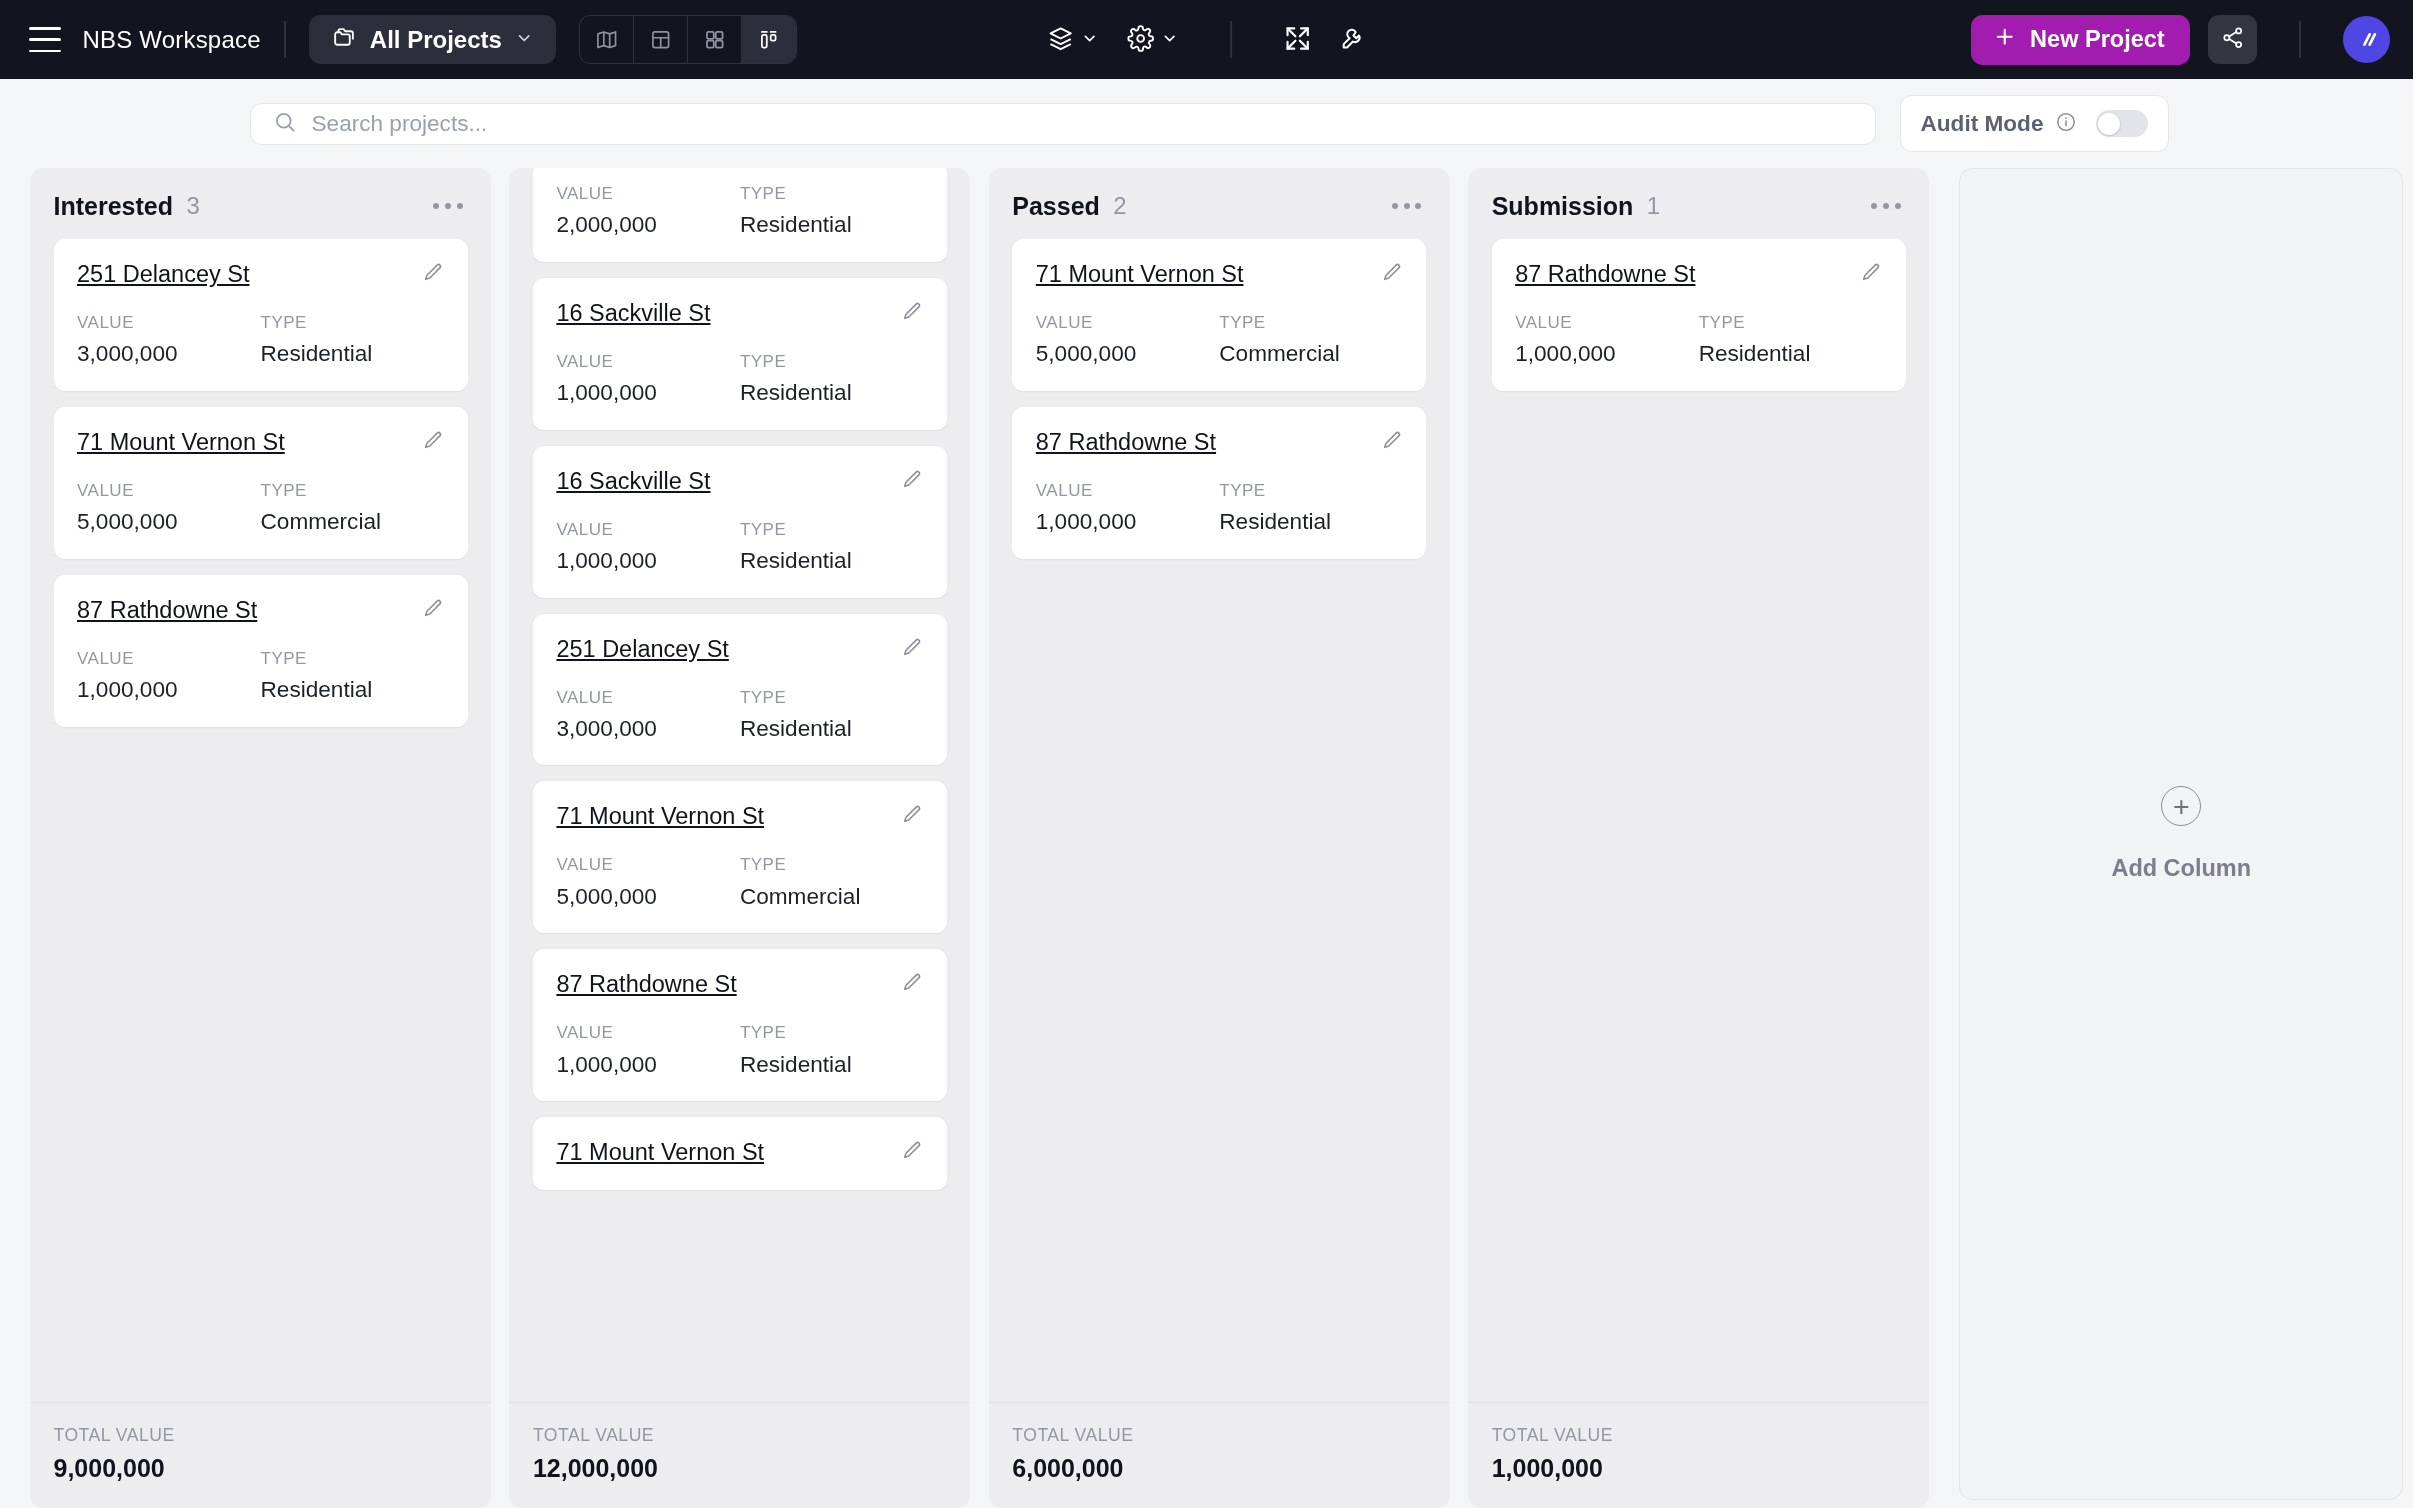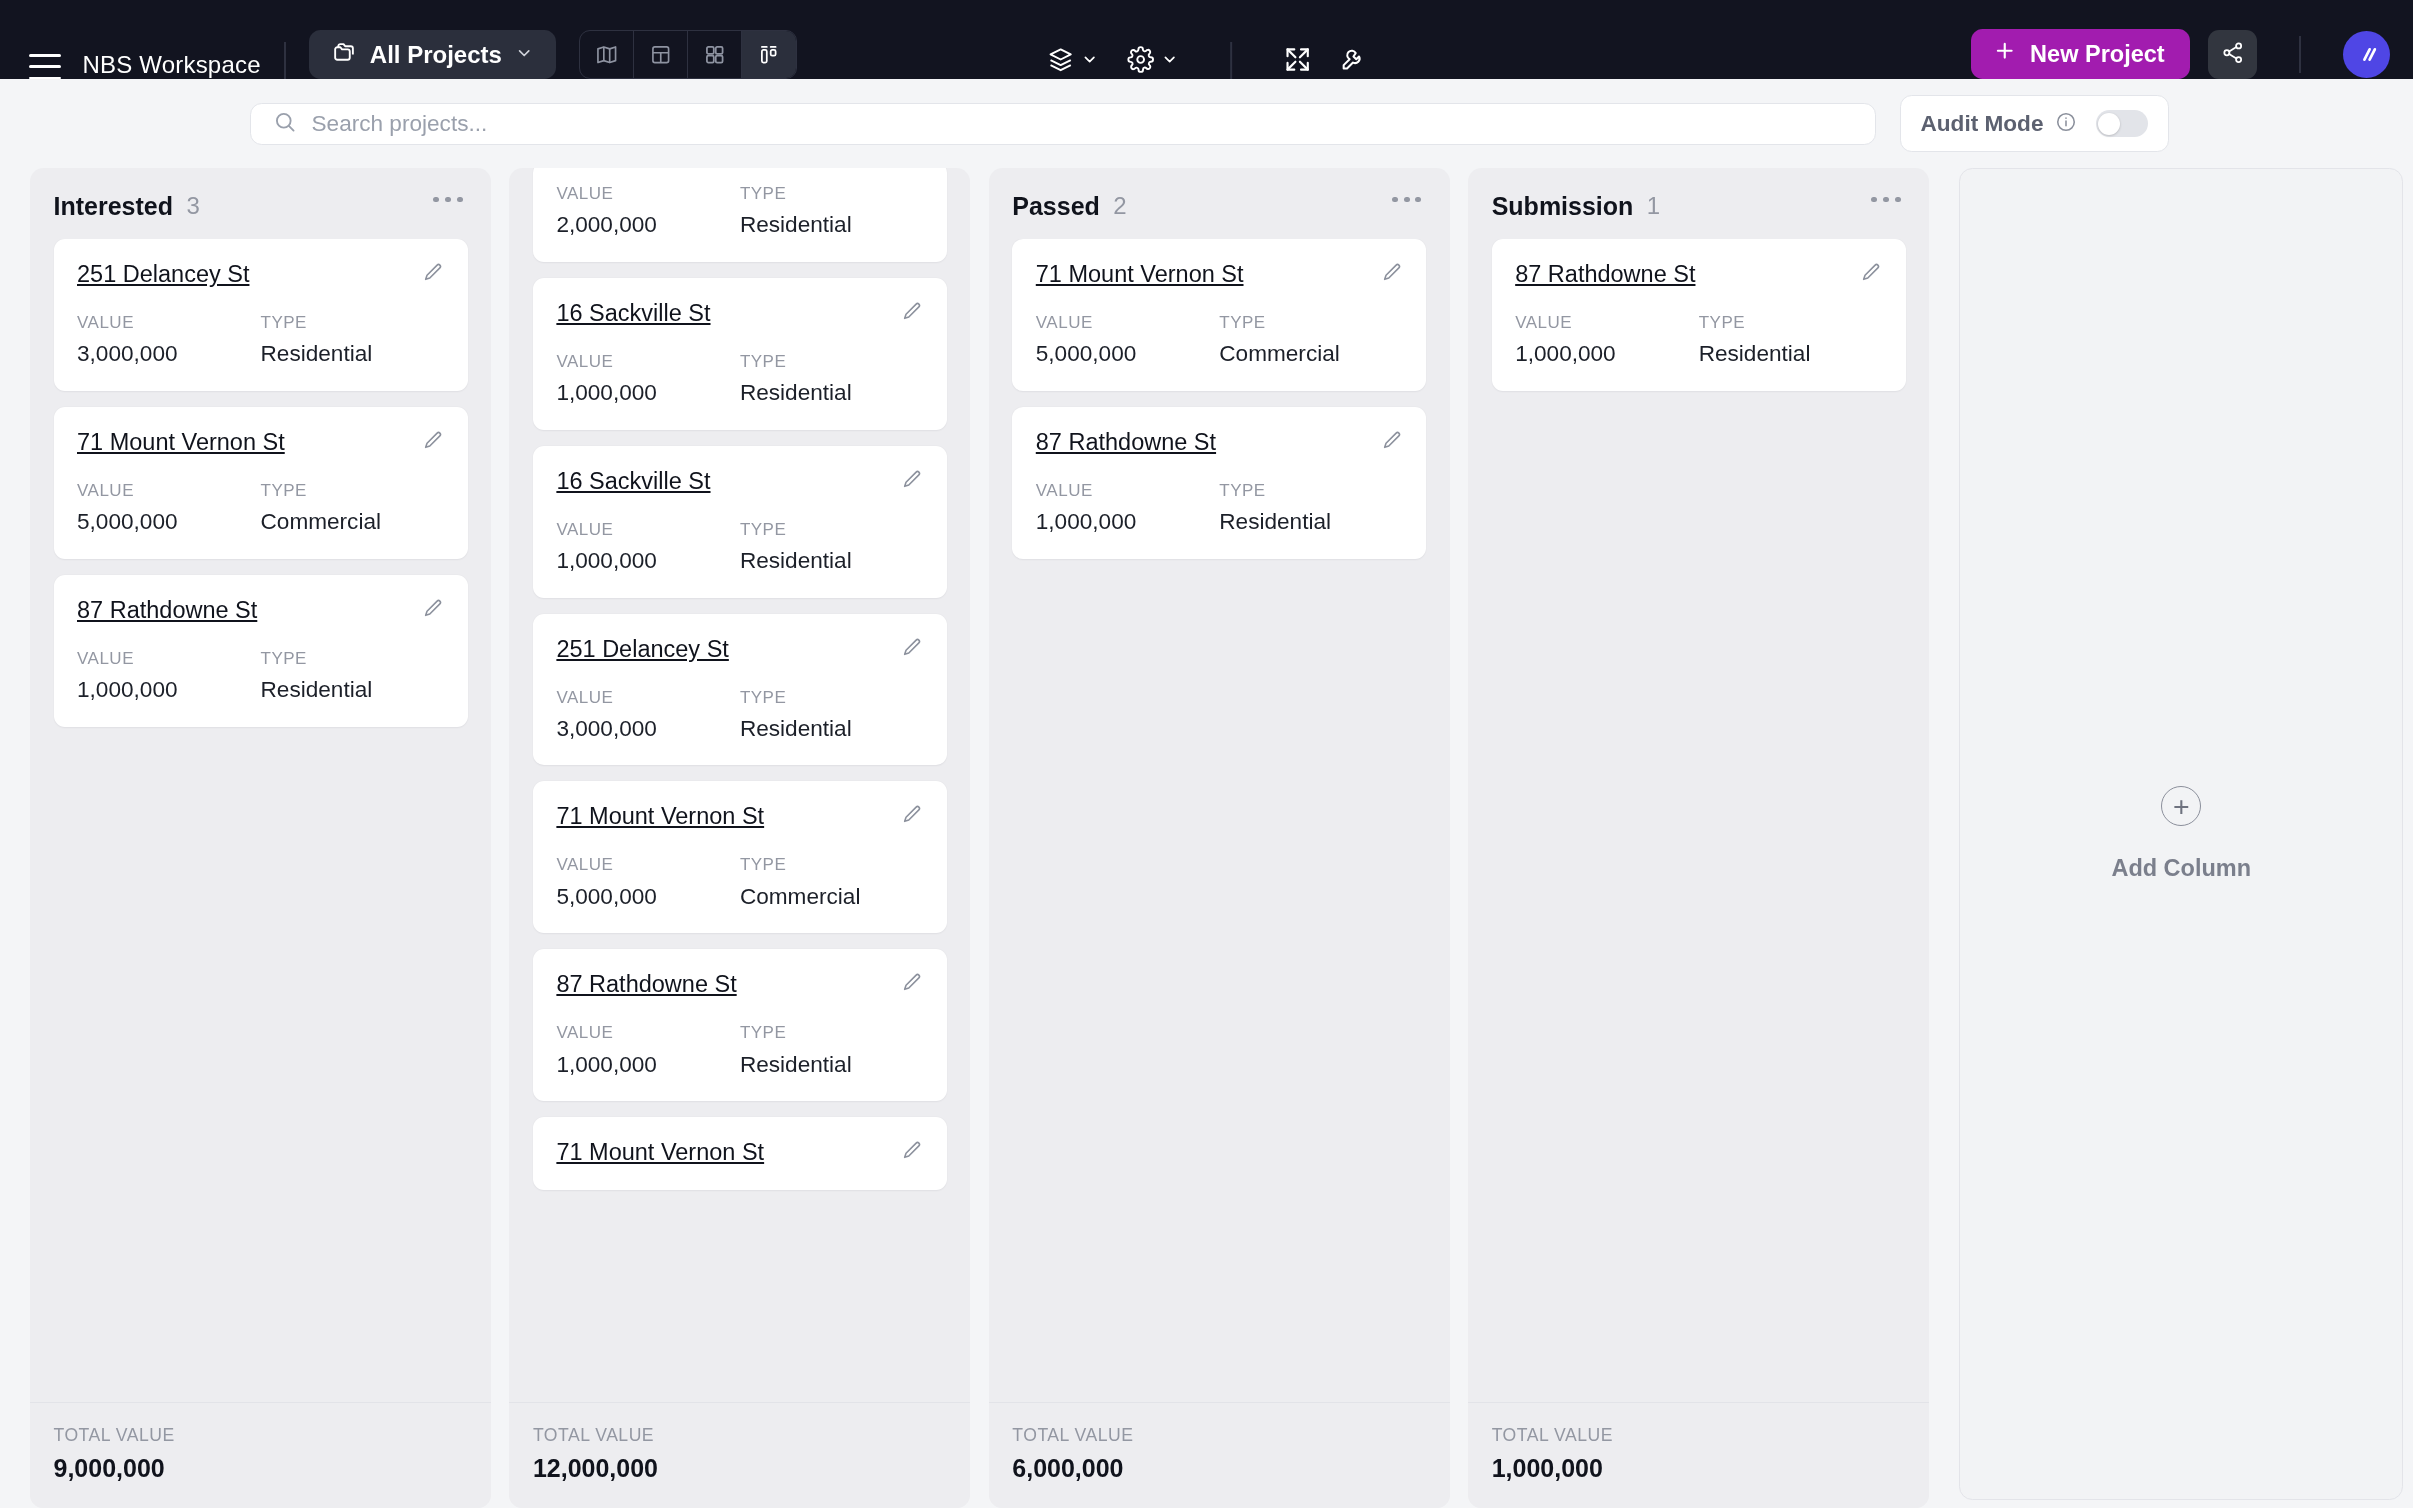--- a/index.html
+++ b/index.html
@@ -8,21 +8,21 @@
     background: #f4f5f7;
     font-family: "Liberation Sans", sans-serif;
     overflow: hidden;
   }
 
   
   .topbar {
     height: 79px;
     background: #121420;
     display: flex;
-    align-items: flex-end;
+    align-items: center;
     padding: 0 23.5px 0 28.5px;
     position: relative;
   }
   .hamburger { width: 32px; height: 25px; display: flex; flex-direction: column; justify-content: space-between; cursor: pointer; }
   .hamburger span { display: block; height: 2.5px; background: #ffffff; border-radius: 1.7px; }
   .brand {
     color: #ffffff; font-size: 24px; font-weight: 500; margin-left: 22px; letter-spacing: 0.2px;
     white-space: nowrap;
   }
   .vsep { width: 1.7px; height: 37px; background: #2e3140; margin: 0 23.5px; }
@@ -96,21 +96,21 @@
     display: flex; align-items: stretch; gap: 18.4px;
     padding: 0 30px 0 30px; height: calc(1508px - 79px - 89px);
   }
   .column {
     width: 461px; flex: 0 0 461px;
     background: #ededf0; border-radius: 13.4px;
     display: flex; flex-direction: column; overflow: hidden;
     height: 100%;
   }
   .col-head {
-    display: flex; padding: 23.5px 23.5px 18.4px 23.5px; flex: 0 0 auto;
+    display: flex; align-items: center; padding: 23.5px 23.5px 18.4px 23.5px; flex: 0 0 auto;
   }
   .col-title { font-size: 25px; font-weight: 700; color: #10131c; }
   .col-count { font-size: 24px; color: #9397a2; margin-left: 13.4px; font-weight: 500; }
   .col-menu { margin-left: auto; display: flex; gap: 5.9px; cursor: pointer; padding: 5px; }
   .col-menu i { width: 5.9px; height: 5.9px; border-radius: 50%; background: #9397a2; display: block; }
   .cards {
     flex: 1 1 auto; overflow: hidden; padding: 0 23.5px;
     display: flex; flex-direction: column; gap: 16px;
   }
   .cards.scrolled { margin-top: -77px; }

